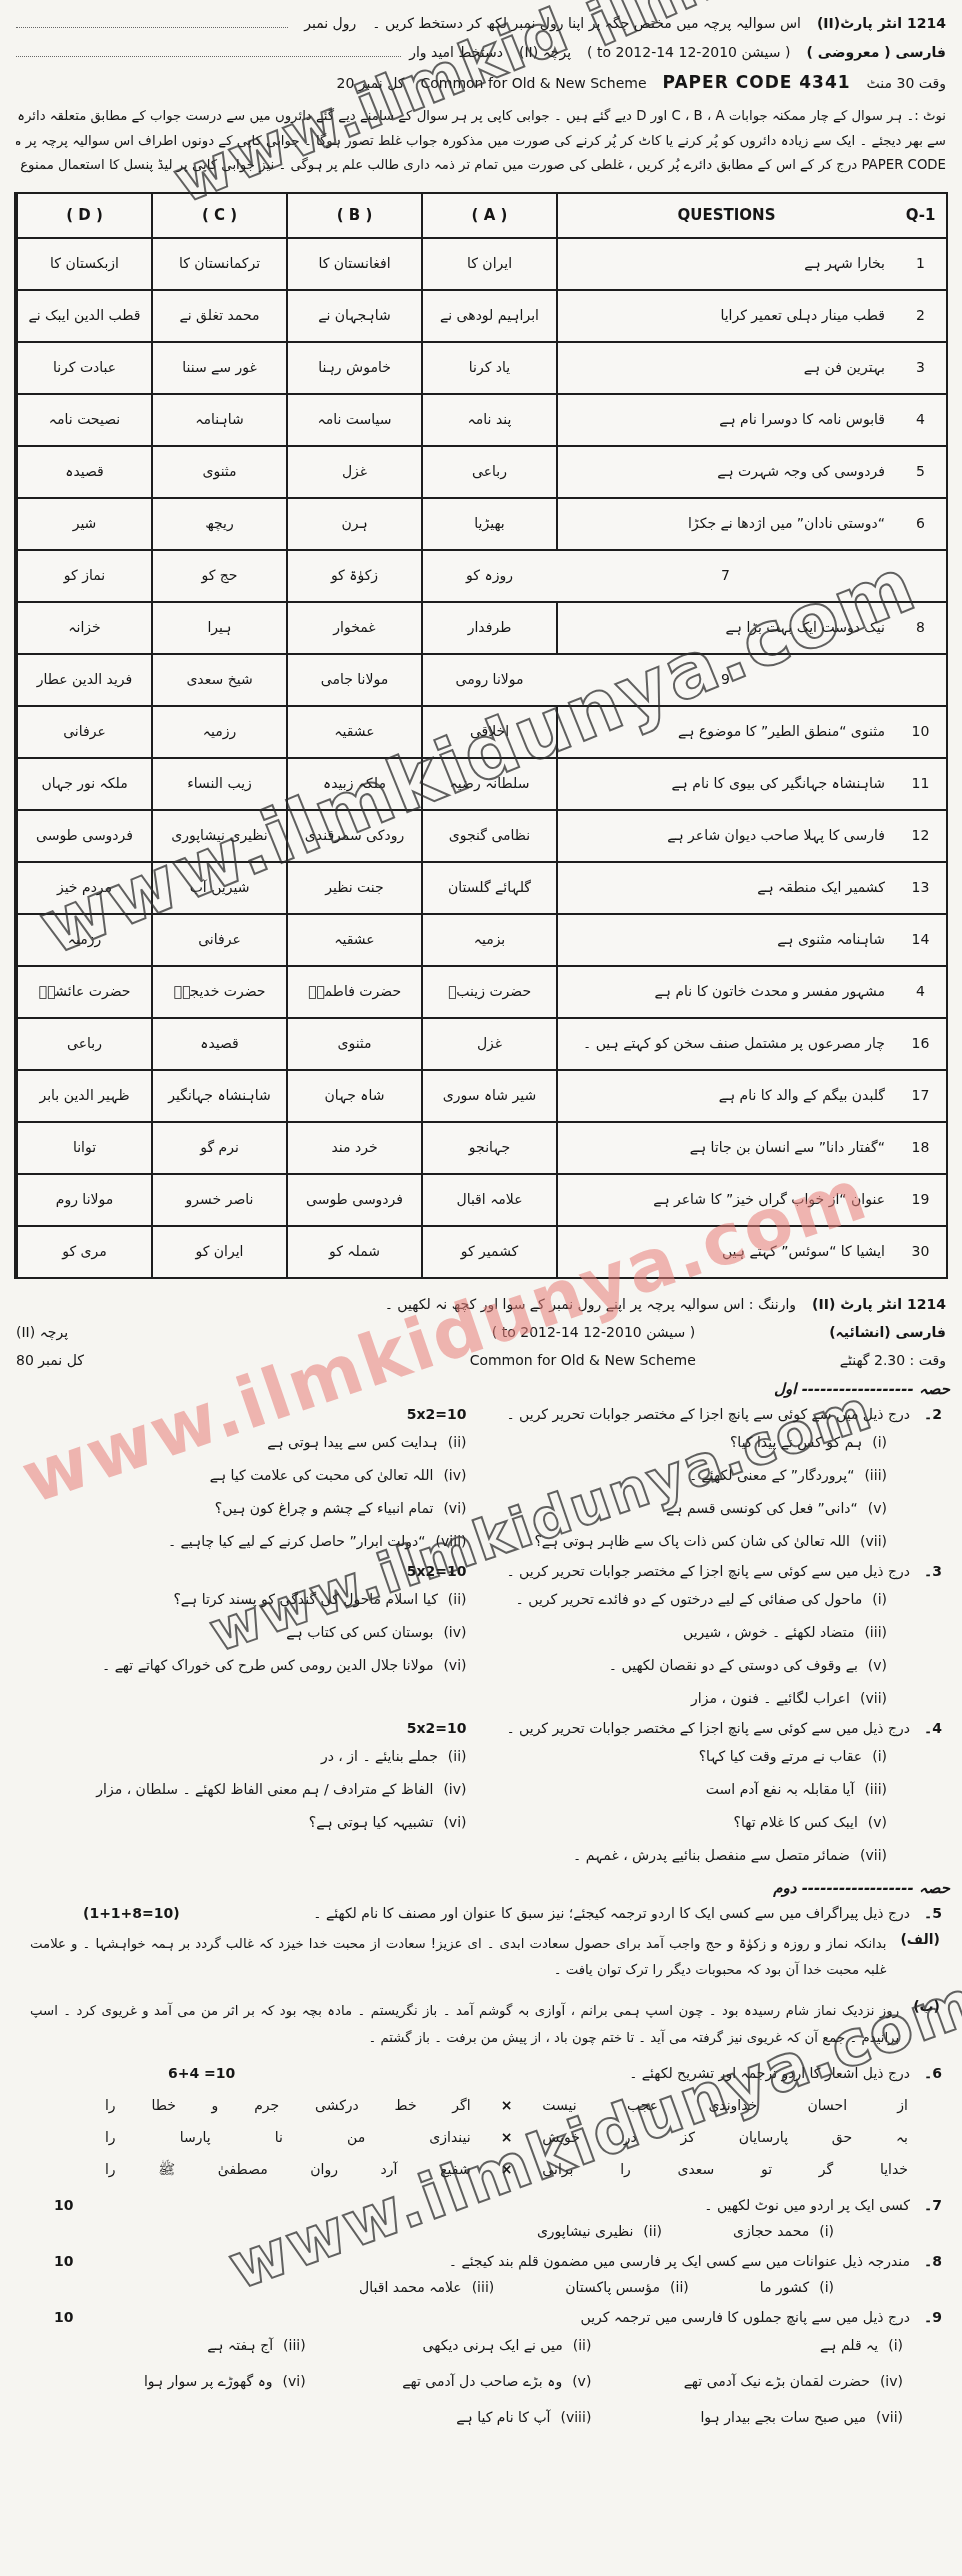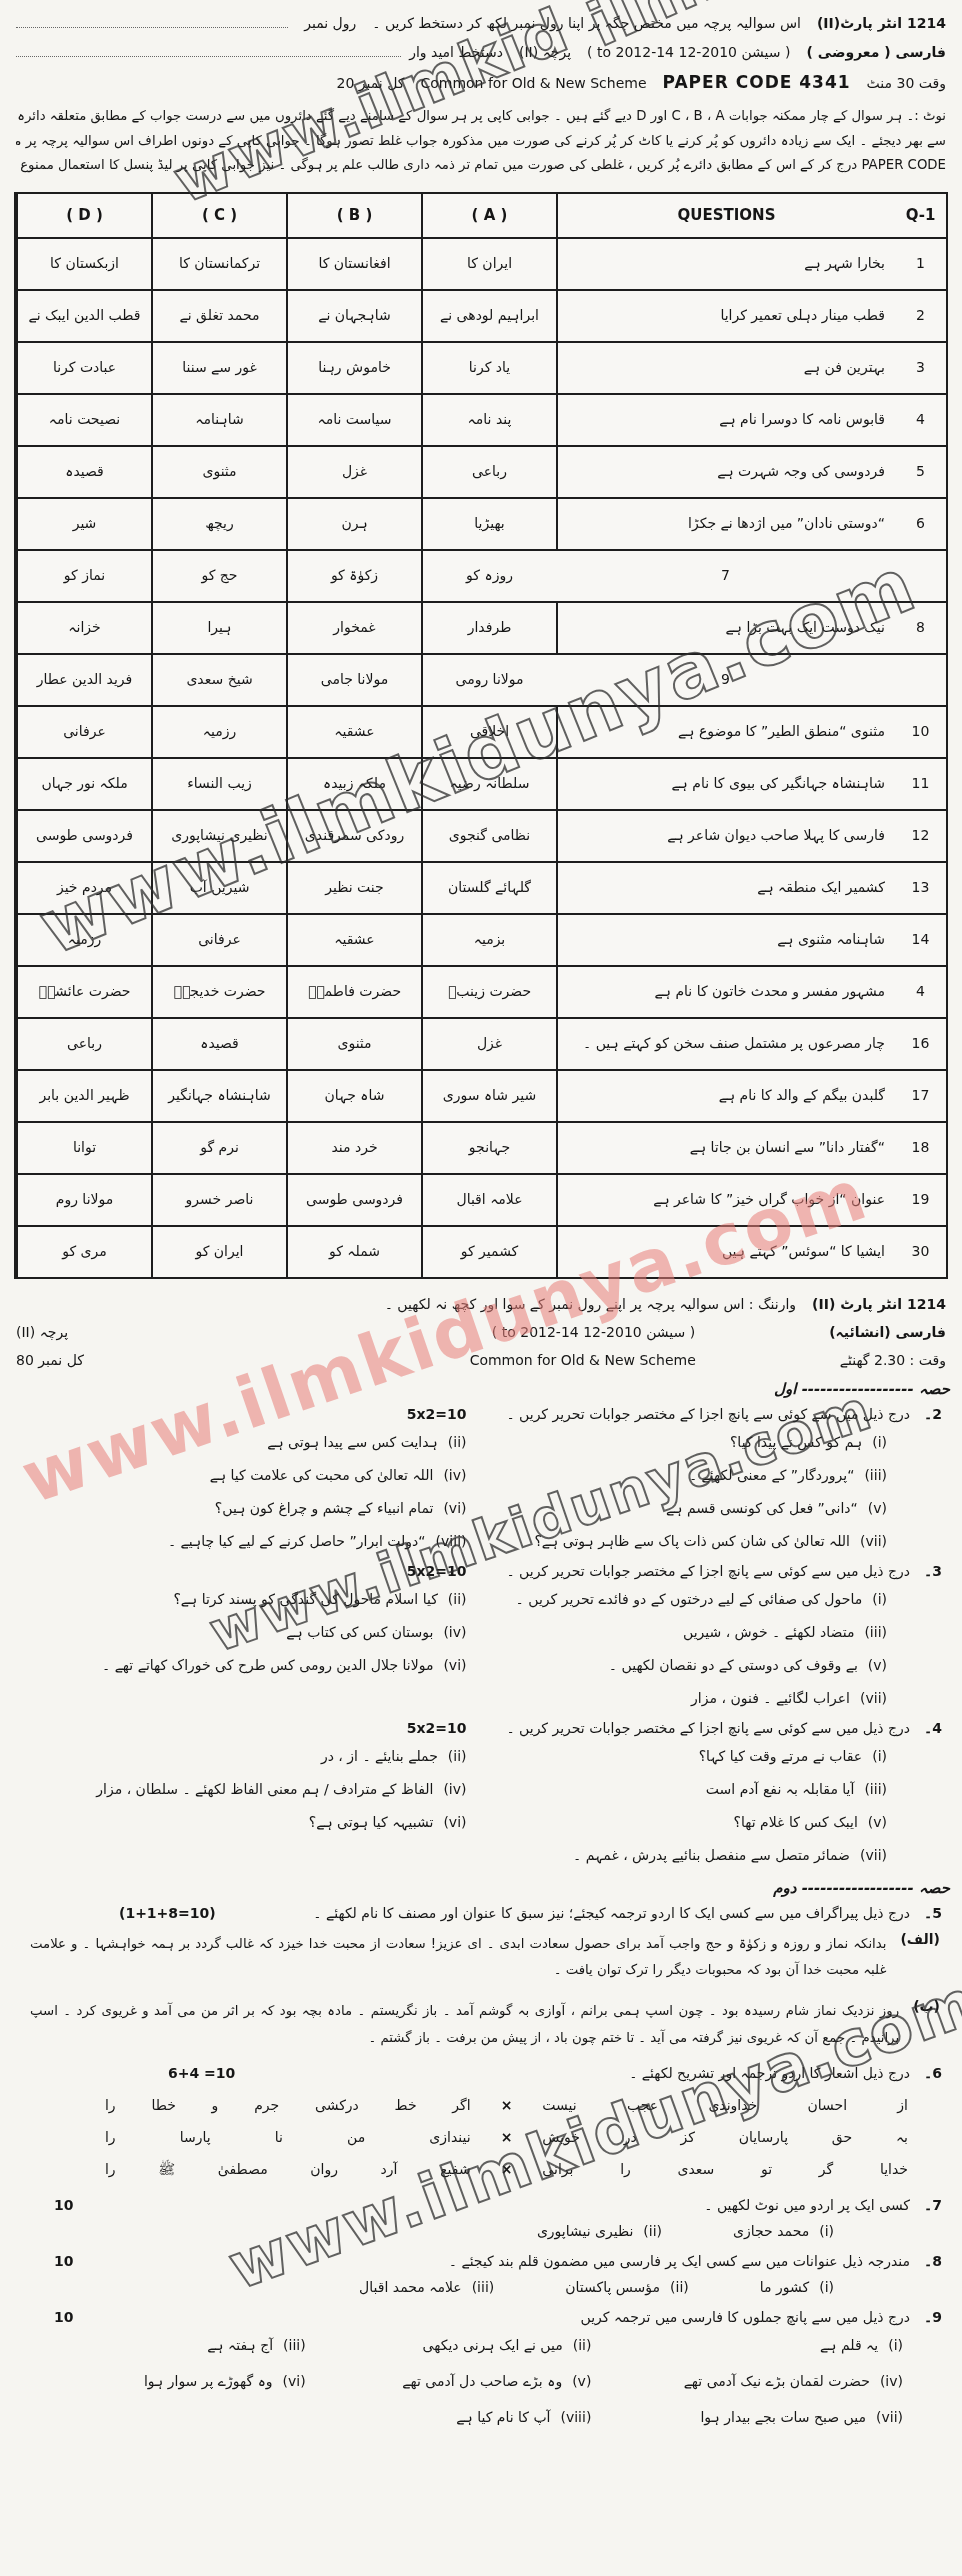--- a/index.html
+++ b/index.html
@@ -48,21 +48,21 @@
   
   .divider{direction:rtl;text-align:right;font-weight:bold;font-size:15px;margin:10px 12px 8px 0;font-style:italic;}
   .qblock{margin:8px 20px 0 20px;direction:rtl;}
   .qhead{display:flex;direction:rtl;align-items:baseline;gap:14px;margin-bottom:10px;}
   .qnum{font-weight:bold;white-space:nowrap;}
   .qtext{white-space:nowrap;}
   .marks{font-weight:bold;direction:ltr;white-space:nowrap;}
   .marks-inline{margin-right:26px;}
   .marks-far{margin-right:auto;margin-left:34px;}
   .marks-mid{margin-right:auto;margin-left:148px;}
-  .marks-q5{margin-right:auto;margin-left:99px;}
+  .marks-q5{margin-right:auto;margin-left:63px;}
   .items-grid{display:grid;grid-template-columns:1fr 1fr;direction:rtl;
               row-gap:17px;padding:2px 55px 6px 26px;}
   .items-grid3{display:grid;grid-template-columns:1.2fr 1.1fr 1fr;direction:rtl;
               row-gap:20px;padding:2px 39px 6px 26px;}
   .qi{display:flex;direction:rtl;gap:10px;align-items:baseline;}
   .qi-n{direction:ltr;white-space:nowrap;}
   .items-inline{display:flex;direction:rtl;gap:71px;padding:0 108px 6px 0;}
   .para{display:flex;direction:rtl;gap:14px;margin:8px 2px 14px 2px;}
   .para-label{font-weight:bold;white-space:nowrap;}
   .para-text{flex:1;text-align:justify;line-height:2.0;font-size:13.3px;margin-left:8px;}

